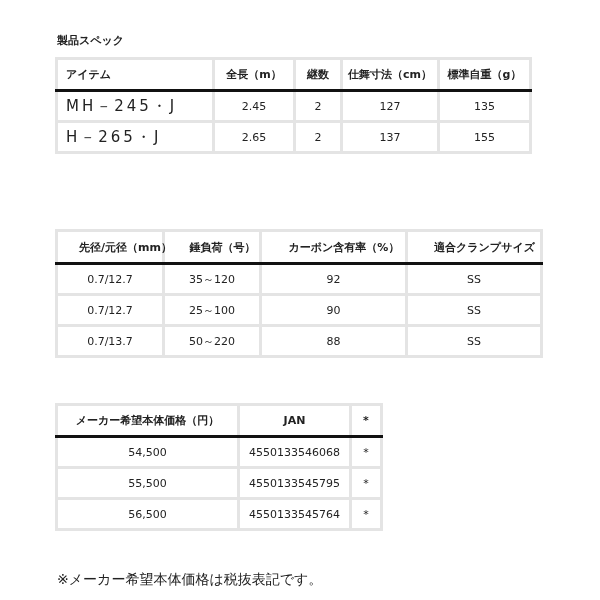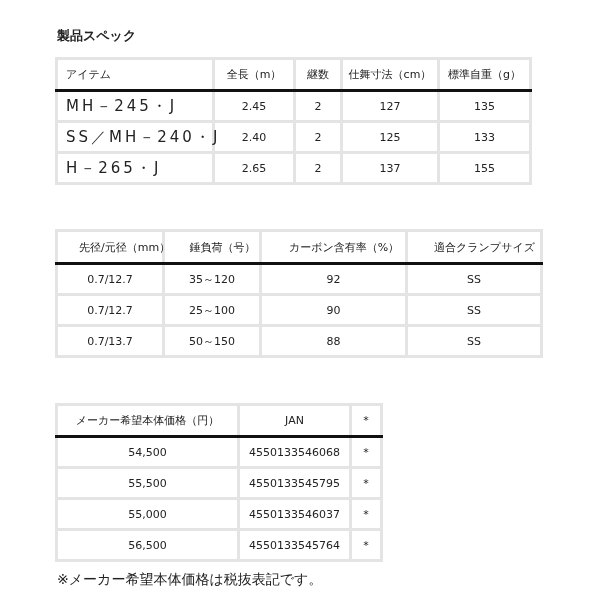--- a/index.html
+++ b/index.html
@@ -1,21 +1,21 @@
 <!DOCTYPE html>
 <html><head>
   <meta charset="utf-8">
   <style>
     * { box-sizing: border-box; margin: 0; padding: 0; }
     html, body { width: 600px; height: 600px; background: #ffffff; overflow: hidden; }
     body { font-family: "DejaVu Sans", "Liberation Sans", sans-serif; color: #222; position: relative; }
-    .title { position: absolute; left: 57px; top: 27px; font-size: 13px; font-weight: bold; color: #222; }
+    .title { position: absolute; left: 57px; top: 33px; font-size: 11px; font-weight: bold; color: #222; }
     table { position: absolute; border-collapse: collapse; table-layout: fixed; font-size: 11px; }
     td, th { border: 3px solid #e4e4e4; text-align: center; padding: 0; font-weight: normal; white-space: nowrap; }
-    th { font-weight: normal; margin-left: 24px; }
+    th { font-weight: bold; margin-left: 24px; }
     thead tr { border-bottom: 3px solid #111; }
     thead th { border-bottom: 3px solid #111; }
     .left { text-align: left; padding-left: 8px; }
     #t1 { left: 55px; top: 57px; width: 474px; }
     #t1 th { height: 32px; }
     #t1 td { height: 31px; }
     #t1 td.model { letter-spacing: 3px; font-size: 15px; }
     #t2 { left: 55px; top: 229px; width: 485px; }
     #t2 th { height: 33px; padding-left: 21px; }
     #t2 td { height: 31px; }
@@ -48,27 +48,20 @@
   </thead>
   <tbody>
     <tr>
       <td class="left model">MH－245・J</td>
       <td>2.45</td>
       <td>2</td>
       <td>127</td>
       <td>135</td>
     </tr>
     <tr>
-      <td class="left model">SS／MH－240・J</td>
-      <td>2.40</td>
-      <td>2</td>
-      <td>125</td>
-      <td>133</td>
-    </tr>
-    <tr>
       <td class="left model">H－265・J</td>
       <td>2.65</td>
       <td>2</td>
       <td>137</td>
       <td>155</td>
     </tr>
   </tbody>
 </table>
 
 <table id="t2">
@@ -94,21 +87,21 @@
       <td>SS</td>
     </tr>
     <tr>
       <td>0.7/12.7</td>
       <td>25～100</td>
       <td>90</td>
       <td>SS</td>
     </tr>
     <tr>
       <td>0.7/13.7</td>
-      <td>50～150</td>
+      <td>50～220</td>
       <td>88</td>
       <td>SS</td>
     </tr>
   </tbody>
 </table>
 
 <table id="t3">
   <colgroup>
     <col style="width:182px">
       <col style="width:112px">
@@ -126,25 +119,20 @@
       <td>54,500</td>
       <td>4550133546068</td>
       <td>*</td>
     </tr>
     <tr>
       <td>55,500</td>
       <td>4550133545795</td>
       <td>*</td>
     </tr>
     <tr>
-      <td>55,000</td>
-      <td>4550133546037</td>
-      <td>*</td>
-    </tr>
-    <tr>
       <td>56,500</td>
       <td>4550133545764</td>
       <td>*</td>
     </tr>
   </tbody>
 </table>
 
 <div class="note">※メーカー希望本体価格は税抜表記です。</div>
 
 </body></html>

